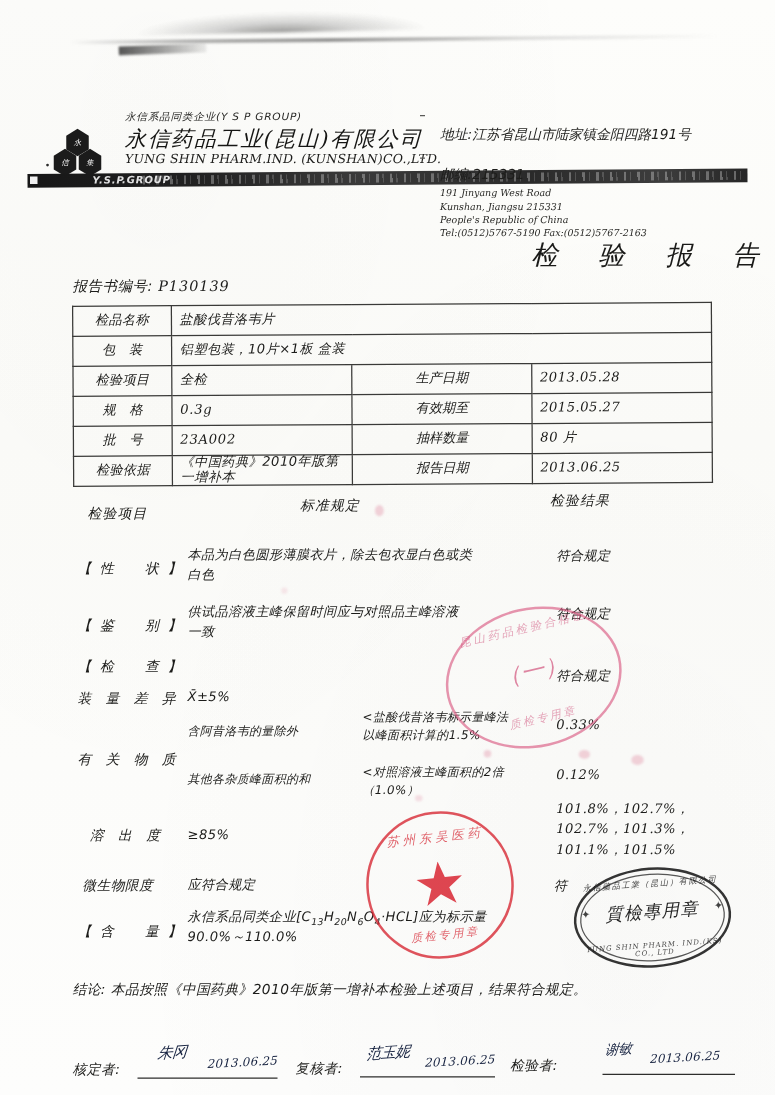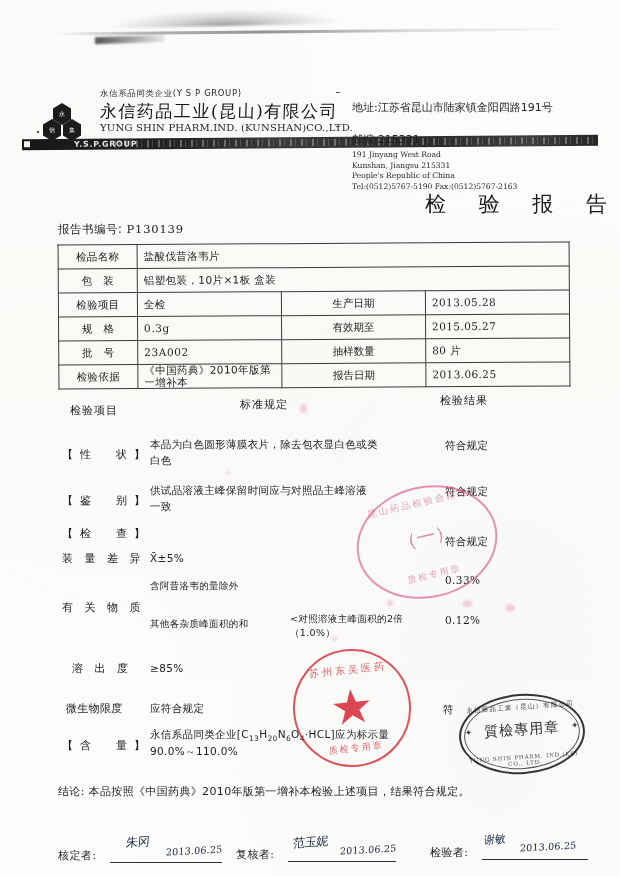--- a/index.html
+++ b/index.html
@@ -11,20 +11,21 @@
     position:relative;
   }
   
   #page{
     position:absolute;left:0;top:0;width:620px;height:876px;
     background:
       radial-gradient(ellipse at 20% 12%, rgba(0,0,0,0.012) 0%, rgba(0,0,0,0) 55%),
       radial-gradient(ellipse at 80% 85%, rgba(0,0,0,0.015) 0%, rgba(0,0,0,0) 60%),
       linear-gradient(#fdfdfb,#fbfbf8 40%,#fdfdfc);
     overflow:hidden;
+    font-style:italic;
   }
   
   .smudge{
     position:absolute;left:110px;top:10px;width:230px;height:16px;
     background:radial-gradient(ellipse at 50% 100%, rgba(40,40,40,.55) 0%, rgba(90,90,90,.28) 35%, rgba(255,255,255,0) 72%);
     filter:blur(1.1px);
     transform:rotate(-1.2deg);
     opacity:.85;
   }
   .smudge2{
@@ -366,31 +367,40 @@
 
     <div class="r-item brk" style="left:62px;top:133px;">【检　查】</div>
     <div class="r-res" style="left:445px;top:140px;">符合规定</div>
 
     <div class="r-item" style="left:62px;top:158px;letter-spacing:4px;">装 量 差 异</div>
     <div class="r-std" style="left:150px;top:158px;">X̄±5%</div>
 
     <div class="r-item" style="left:62px;top:207px;letter-spacing:4px;">有 关 物 质</div>
 
     <div class="r-std sm" style="left:150px;top:186px;">含阿昔洛韦的量除外</div>
+    <div class="r-std sm" style="left:290px;top:175px;width:175px;">
+      <div>&lt;盐酸伐昔洛韦标示量峰法</div>
+      <div>以峰面积计算的1.5%</div>
+    </div>
     <div class="r-res num" style="left:445px;top:179px;">0.33%</div>
 
     <div class="r-std sm" style="left:150px;top:224px;">其他各杂质峰面积的和</div>
     <div class="r-std sm" style="left:290px;top:219px;width:175px;">
       <div>&lt;对照溶液主峰面积的2倍</div>
       <div>（1.0%）</div>
     </div>
     <div class="r-res num" style="left:445px;top:219px;">0.12%</div>
 
     <div class="r-item" style="left:72px;top:268px;letter-spacing:4px;">溶 出 度</div>
     <div class="r-std" style="left:150px;top:268px;">≥85%</div>
+    <div class="r-res num" style="left:445px;top:246px;">
+      <div>101.8%，102.7%，</div>
+      <div>102.7%，101.3%，</div>
+      <div>101.1%，101.5%</div>
+    </div>
 
     <div class="r-item" style="left:66px;top:308px;">微生物限度</div>
     <div class="r-std" style="left:150px;top:308px;">应符合规定</div>
     <div class="r-res" style="left:443px;top:308px;">符</div>
 
     <div class="r-item brk" style="left:62px;top:345px;">【含　量】</div>
     <div class="r-std formula" style="left:150px;top:334px;width:300px;">
       <div><span>永信系品同类企业[C</span><sub>13</sub><span>H</span><sub>20</sub><span>N</span><sub>6</sub><span>O</span><sub>4</sub><span>·HCL]应为标示量</span></div>
       <div>90.0%～110.0%</div>
     </div>
@@ -402,21 +412,21 @@
     <div class="sig-lbl" style="left:0;top:12px;">核定者:</div>
     <div class="sig-line" style="left:52px;top:26px;width:112px;"></div>
     <div class="hand" style="left:68px;top:-2px;">朱冈</div>
     <div class="hand date" style="left:108px;top:9px;">2013.06.25</div>
 
     <div class="sig-lbl" style="left:178px;top:11px;">复核者:</div>
     <div class="sig-line" style="left:230px;top:25px;width:108px;"></div>
     <div class="hand" style="left:235px;top:-2px;">范玉妮</div>
     <div class="hand date" style="left:282px;top:8px;">2013.06.25</div>
 
-    <div class="sig-lbl" style="left:372px;top:9px;">检验者:</div>
+    <div class="sig-lbl" style="left:350px;top:9px;">检验者:</div>
     <div class="sig-line" style="left:424px;top:23px;width:106px;"></div>
     <div class="hand" style="left:426px;top:-4px;font-size:11px;">谢敏</div>
     <div class="hand date" style="left:462px;top:5px;">2013.06.25</div>
   </div>
 
   <div class="stamp" id="stamp-pink">
     <div class="ring"></div>
     <div class="arc">昆山药品检验合格证</div>
     <div class="ctr">（一）</div>
     <div class="arc2">质检专用章</div>

